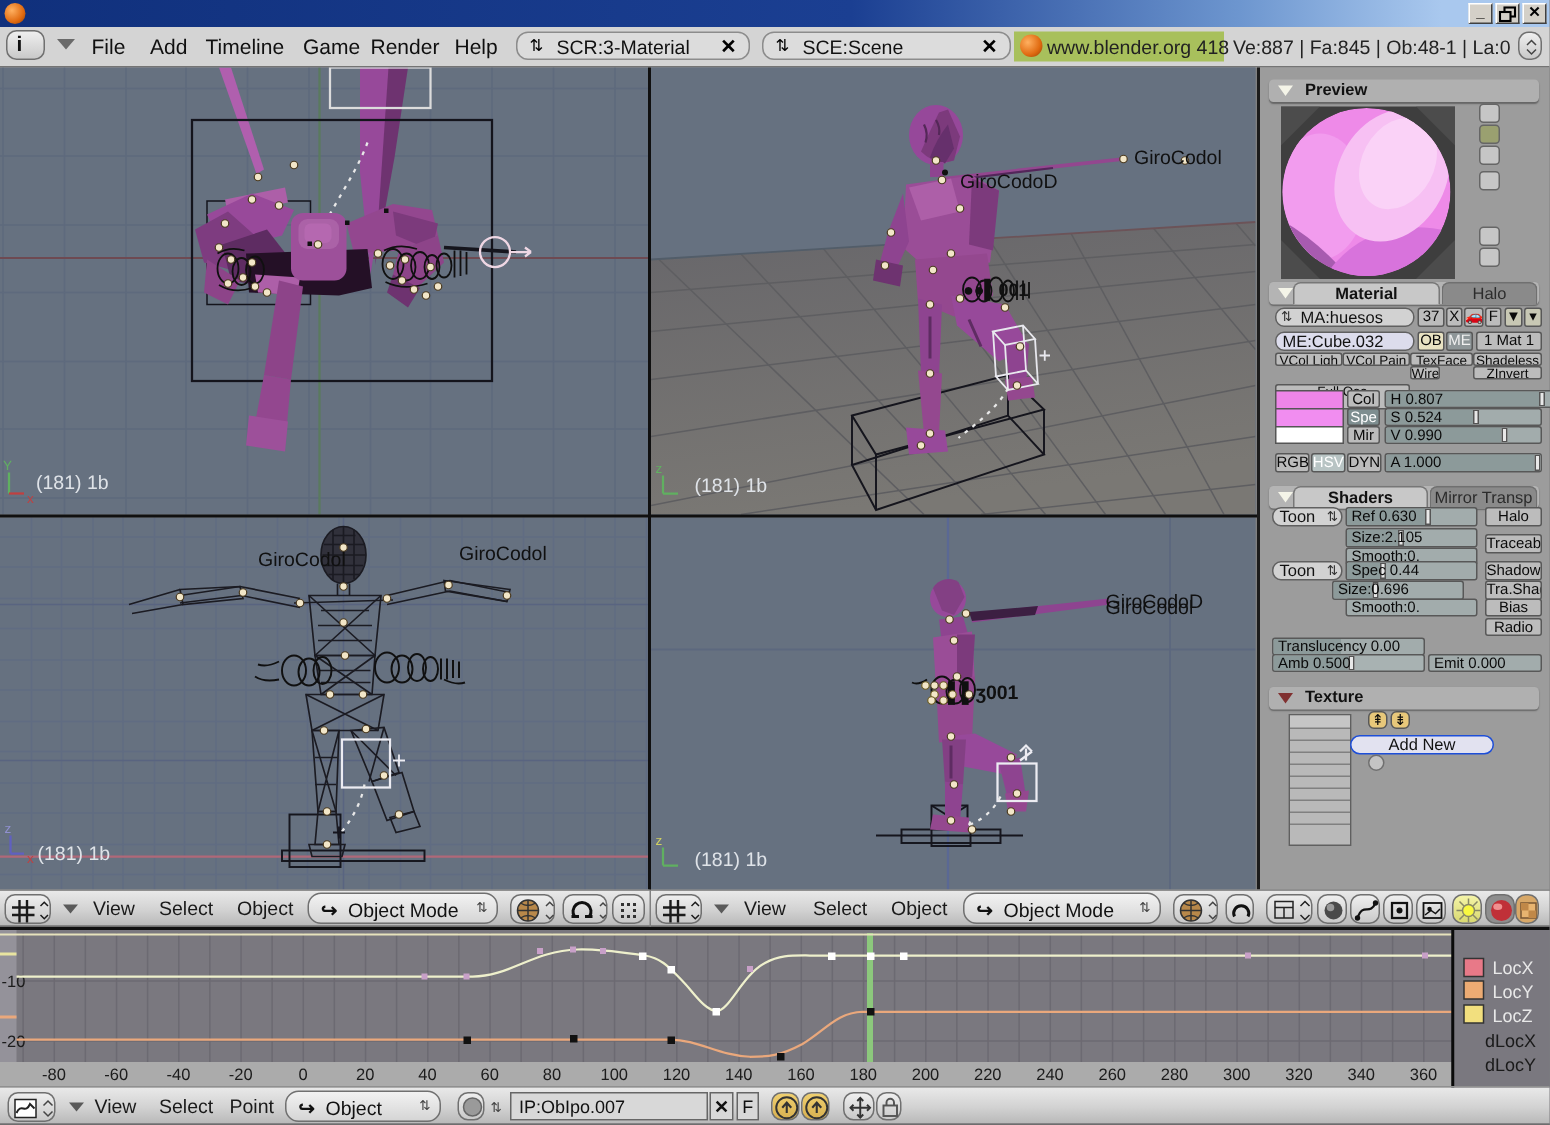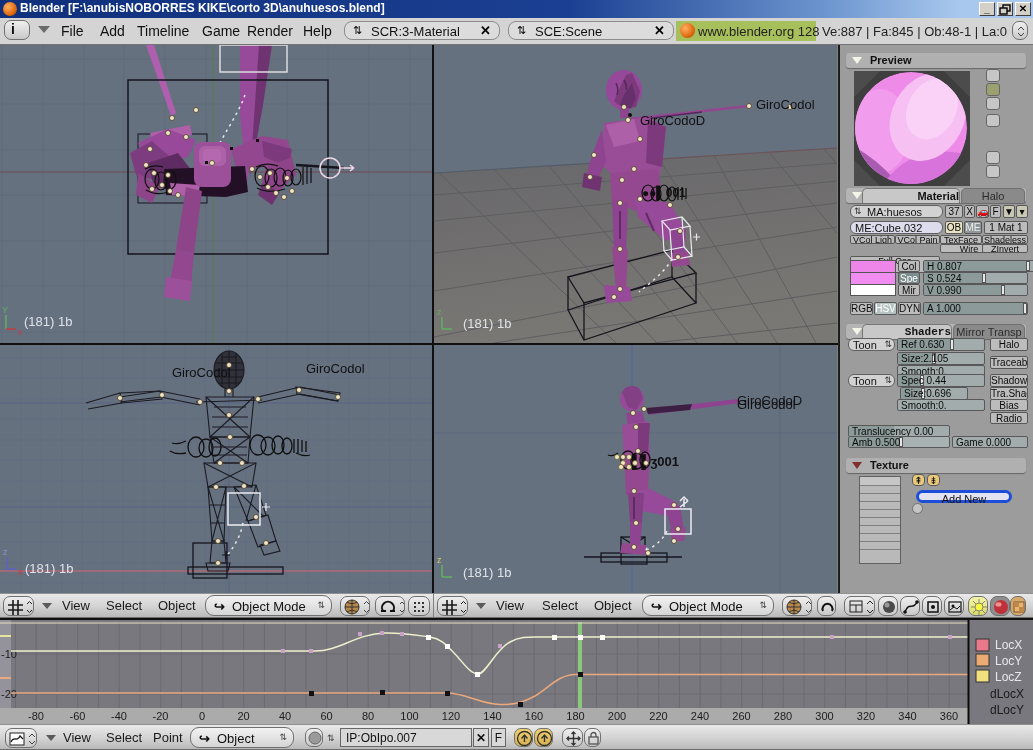--- a/index.html
+++ b/index.html
@@ -24,41 +24,40 @@
 .hdr{background:linear-gradient(180deg,#e9e9e9 0%,#d2d2d2 55%,#b9b9b9 100%);border-top:1px solid #909090;border-bottom:1px solid #6e6e6e;}
 .hdr .m{position:absolute;top:4px;font-size:13px;color:#1a1a1a;}
 .roundbtn{position:absolute;border:1px solid #707070;border-radius:7px;background:linear-gradient(180deg,#efefef,#c9c9c9);}
 .ddl{position:absolute;border:1px solid #707070;border-radius:9px;background:linear-gradient(180deg,#f2f2f2,#d5d5d5);font-size:13px;color:#111;}
 
 #rpanel{left:838px;top:45px;width:195px;height:548px;background:#9c9c9c;border-left:2px solid #1c1c1c;}
 
 .phdr{background:#b0b0b0;border-radius:3px;box-shadow:0 1px 1px rgba(0,0,0,.35);}
 .tri{width:0;height:0;border-left:5px solid transparent;border-right:5px solid transparent;border-top:7px solid #222;}
 .ptxt{font-size:11px;color:#111;font-weight:bold;}
-.tab1{background:#c8c8c8;border:1px solid #777;border-bottom:none;border-radius:5px 5px 0 0;font-size:11px;color:#111;font-weight:bold;text-align:right;line-height:14px;}
+.tab1{background:#c8c8c8;border:1px solid #777;border-bottom:none;border-radius:5px 5px 0 0;font-size:11px;color:#111;font-weight:bold;text-align:center;line-height:14px;}
 .tab2{background:#8a8a8a;border:1px solid #707070;border-bottom:none;border-radius:5px 5px 0 0;font-size:11px;color:#2c2c2c;text-align:center;line-height:14px;}
 .fld{background:#d2d2d2;border:1px solid #606060;border-radius:6px;font-size:11px;color:#111;}
 .fld .sp{position:absolute;left:3px;top:0px;font-size:9px;color:#333;}
 .fld .ft{position:absolute;left:16px;top:0px;white-space:nowrap;}
 .fld .spr{position:absolute;right:2px;top:0px;font-size:9px;color:#333;}
 .btn{background:#bcbcbc;border:1px solid #585858;border-radius:2px;font-size:10px;color:#0a0a0a;text-align:center;line-height:11px;overflow:hidden;white-space:nowrap;}
 .sbtn{background:#c6c6c6;border:1px solid #666;border-radius:3px;}
 .sld{background:#a2acac;border:1px solid #585858;border-radius:2px;overflow:hidden;}
 .sld .f{position:absolute;left:0;top:0;bottom:0;background:#8c9a9a;}
 .sld .k{position:absolute;top:0;bottom:0;width:4px;background:#e8e8e8;border:1px solid #555;}
 .sld .t{position:absolute;left:3px;top:0px;font-size:10px;color:#0a0a0a;white-space:nowrap;}
 
 #ipo{left:0;top:618px;width:1033px;height:132px;background:#7a787f;border-top:2px solid #101010;}
 </style></head>
 <body>
 <div id="root">
 
   <div id="title" class="abs">
     <div class="abs" style="left:3px;top:2px;width:14px;height:14px;border-radius:7px;background:radial-gradient(circle at 35% 35%,#ffb060,#e06a10 60%,#903c00);"></div>
-    <div class="abs txt">Blender [F:\anubisNOBORRES KIKE\corto 3D\anuhuesos.blend]</div>
     <div class="abs winbtn" style="right:38px;">_</div>
     <div class="abs winbtn" style="right:20px;">
         <svg width="14" height="12" style="position:absolute;left:0;top:0;">
           <rect x="5" y="2" width="7" height="6" fill="none" stroke="#000" stroke-width="1.4"></rect>
           <rect x="2" y="5" width="7" height="6" fill="#d4d0c8" stroke="#000" stroke-width="1.4"></rect>
         </svg>
       </div>
     <div class="abs winbtn" style="right:2px;">✕</div>
   </div>
 
@@ -77,21 +76,21 @@
         <span class="abs" style="left:26px;top:2px;font-size:13px;color:#111;">SCR:3-Material</span>
         <span class="abs" style="right:8px;top:1px;font-weight:bold;font-size:13px;">✕</span>
       </div>
     <div class="abs pill" style="left:508px;width:166px;">
         <span class="abs" style="left:8px;top:2px;font-size:11px;">⇅</span>
         <span class="abs" style="left:26px;top:2px;font-size:13px;color:#111;">SCE:Scene</span>
         <span class="abs" style="right:8px;top:1px;font-weight:bold;font-size:13px;">✕</span>
       </div>
     <div class="abs" style="left:676px;top:3px;width:140px;height:20px;background:#a8c05c;"></div>
     <div class="abs" style="left:680px;top:5px;width:15px;height:15px;border-radius:8px;background:radial-gradient(circle at 35% 35%,#ffb060,#e06a10 60%,#903c00);"></div>
-    <div class="abs" style="left:698px;top:6px;font-size:13px;color:#222;">www.blender.org 128</div>
+    <div class="abs" style="left:698px;top:6px;font-size:13px;color:#222;">www.blender.org 418</div>
     <div class="abs" style="left:822px;top:6px;font-size:13px;color:#222;">Ve:887 | Fa:845 | Ob:48-1 | La:0</div>
     <div class="abs roundbtn" style="left:1012px;top:3px;width:16px;height:19px;"><svg width="16" height="19">
           <path d="M5,8 l3,-3 3,3 M5,11 l3,3 3,-3" stroke="#444" fill="none"></path>
         </svg></div>
   </div>
 
   <div id="vpTL" class="abs vp">
    <svg width="432" height="298" style="position:absolute;left:0;top:0;">
     <rect width="432" height="298" fill="#66718a" opacity="0"></rect>
     <g stroke="#5e6a7d" stroke-width="1">
@@ -679,21 +678,21 @@
       </div>
     <div class="abs btn" style="left:105px;top:176px;width:18px;height:13px;background:#e8e2c2;">OB</div>
     <div class="abs btn" style="left:124px;top:176px;width:18px;height:13px;background:#8e9698;color:#f0f0f0;">ME</div>
     <div class="abs btn" style="left:144px;top:176px;width:44px;height:13px;">1 Mat 1</div>
 
     <div class="abs btn" style="left:10px;top:190px;width:45px;height:9px;font-size:9px;line-height:8px;">VCol Ligh</div>
     <div class="abs btn" style="left:55px;top:190px;width:45px;height:9px;font-size:9px;line-height:8px;">VCol Pain</div>
     <div class="abs btn" style="left:100px;top:190px;width:42px;height:9px;font-size:9px;line-height:8px;">TexFace</div>
     <div class="abs btn" style="left:142px;top:190px;width:46px;height:9px;font-size:9px;line-height:8px;">Shadeless</div>
     <div class="abs btn" style="left:10px;top:211px;width:90px;height:17px;font-size:9px;line-height:8px;">Full Osa</div>
-    <div class="abs btn" style="left:100px;top:199px;width:58px;height:9px;font-size:9px;line-height:8px;">Wire</div>
+    <div class="abs btn" style="left:100px;top:199px;width:20px;height:9px;font-size:9px;line-height:8px;">Wire</div>
     <div class="abs btn" style="left:142px;top:199px;width:46px;height:9px;font-size:9px;line-height:8px;">ZInvert</div>
 
     <div class="abs" style="left:10px;top:215px;width:46px;height:12px;background:#ee85e8;border:1px solid #555;border-bottom:none;"></div>
     <div class="abs" style="left:10px;top:227px;width:46px;height:12px;background:#f18df0;border:1px solid #555;border-bottom:none;"></div>
     <div class="abs" style="left:10px;top:239px;width:46px;height:12px;background:#ffffff;border:1px solid #555;"></div>
     <div class="abs btn" style="left:58px;top:215px;width:22px;height:12px;">Col</div>
     <div class="abs btn" style="left:58px;top:227px;width:22px;height:12px;background:#7e8e90;color:#fff;">Spe</div>
     <div class="abs btn" style="left:58px;top:239px;width:22px;height:12px;">Mir</div>
     <div class="abs sld" style="left:83px;top:215px;width:122px;height:12px;">
         <span class="f" style="width:85%;"></span>
@@ -715,21 +714,21 @@
     <div class="abs btn" style="left:34px;top:257px;width:23px;height:13px;background:#b8c4c4;color:#fff;">HSV</div>
     <div class="abs btn" style="left:58px;top:257px;width:23px;height:13px;">DYN</div>
     <div class="abs sld" style="left:83px;top:257px;width:105px;height:13px;">
         <span class="f" style="width:97%;"></span>
         <span class="k" style="left:96%;"></span>
         <span class="t">A 1.000</span>
       </div>
 
     <div class="abs phdr" style="left:6px;top:279px;width:180px;height:15px;background:#b4b4b4;"></div>
     <div class="abs tri" style="left:12px;top:283px;border-top-color:#f4f4e8;"></div>
-    <div class="abs tab1" style="left:22px;top:279px;width:90px;height:15px;font-family:Liberation Mono, monospace;">Shaders</div>
+    <div class="abs tab1" style="left:22px;top:279px;width:90px;height:15px;">Shaders</div>
     <div class="abs tab2" style="left:113px;top:279px;width:72px;height:15px;">Mirror Transp</div>
 
     <div class="abs fld" style="left:8px;top:293px;width:47px;height:13px;">
         <span class="ft" style="left:4px;">Toon</span>
         <span class="spr">⇅</span>
       </div>
     <div class="abs sld" style="left:57px;top:293px;width:88px;height:13px;">
         <span class="f" style="width:60%;"></span>
         <span class="k" style="left:60%;"></span>
         <span class="t">Ref  0.630</span>
@@ -747,61 +746,61 @@
     <div class="abs fld" style="left:8px;top:329px;width:47px;height:13px;">
         <span class="ft" style="left:4px;">Toon</span>
         <span class="spr">⇅</span>
       </div>
     <div class="abs sld" style="left:57px;top:329px;width:88px;height:13px;">
         <span class="f" style="width:25%;"></span>
         <span class="k" style="left:25%;"></span>
         <span class="t">Spec 0.44</span>
       </div>
     <div class="abs btn" style="left:150px;top:329px;width:38px;height:13px;">Shadow</div>
-    <div class="abs sld" style="left:60px;top:342px;width:68px;height:13px;">
+    <div class="abs sld" style="left:48px;top:342px;width:88px;height:13px;">
         <span class="f" style="width:30%;"></span>
         <span class="k" style="left:30%;"></span>
         <span class="t">Size:0.696</span>
       </div>
     <div class="abs btn" style="left:150px;top:342px;width:38px;height:13px;">Tra.Shad</div>
     <div class="abs sld" style="left:57px;top:354px;width:88px;height:12px;">
         <span class="t">Smooth:0.</span>
       </div>
     <div class="abs btn" style="left:150px;top:354px;width:38px;height:12px;">Bias</div>
     <div class="abs btn" style="left:150px;top:367px;width:38px;height:12px;">Radio</div>
     <div class="abs sld" style="left:8px;top:380px;width:102px;height:12px;">
         <span class="f" style="width:45%;"></span>
         <span class="t">Translucency 0.00</span>
       </div>
     <div class="abs sld" style="left:8px;top:391px;width:102px;height:12px;background:#a8b2b2;">
         <span class="f" style="width:50%;"></span>
         <span class="k" style="left:50%;"></span>
         <span class="t">Amb 0.500</span>
       </div>
     <div class="abs sld" style="left:112px;top:391px;width:76px;height:12px;">
-        <span class="t">Game 0.000</span>
+        <span class="t">Emit 0.000</span>
       </div>
 
     <div class="abs phdr" style="left:6px;top:413px;width:180px;height:15px;"></div>
     <div class="abs tri" style="left:12px;top:417px;border-top-color:#803030;"></div>
     <div class="abs ptxt" style="left:30px;top:414px;">Texture</div>
     <div class="abs" style="left:19px;top:431px;width:42px;height:88px;background:#b9b9b9;border:1px solid #606060;">
       <div style="border-bottom:1px solid #808080;height:9px;background:#c6c6c6;"></div>
       <div style="border-bottom:1px solid #808080;height:8px;"></div>
       <div style="border-bottom:1px solid #808080;height:8px;"></div>
       <div style="border-bottom:1px solid #808080;height:8px;"></div>
       <div style="border-bottom:1px solid #808080;height:8px;"></div>
       <div style="border-bottom:1px solid #808080;height:8px;"></div>
       <div style="border-bottom:1px solid #808080;height:8px;"></div>
       <div style="border-bottom:1px solid #808080;height:8px;"></div>
       <div style="border-bottom:1px solid #808080;height:8px;"></div>
     </div>
     <div class="abs btn" style="left:72px;top:429px;width:13px;height:12px;background:#e8c87a;border-radius:4px;">⇞</div>
     <div class="abs btn" style="left:87px;top:429px;width:13px;height:12px;background:#e8c87a;border-radius:4px;">⇟</div>
-    <div class="abs" style="left:76px;top:445px;width:96px;height:13px;background:#e2e2f0;border:3px solid #1d4ed8;border-radius:7px;text-align:center;font-size:11px;color:#111;line-height:12px;">Add New</div>
+    <div class="abs" style="left:60px;top:445px;width:96px;height:13px;background:#e2e2f0;border:1px solid #1d4ed8;border-radius:7px;text-align:center;font-size:11px;color:#111;line-height:12px;">Add New</div>
     <div class="abs" style="left:72px;top:458px;width:11px;height:11px;background:#c4c4c4;border:1px solid #707070;border-radius:6px;"></div>
   </div>
   <div id="hdrBU" class="abs hdr" style="left:838px;top:593px;width:195px;height:25px;">
     <div class="roundbtn" style="left:6px;top:2px;width:31px;height:20px;"><svg width="31" height="20">
           <g stroke="#222" stroke-width="1" fill="none">
             <rect x="5" y="4" width="12" height="11"></rect>
             <path d="M5,8 h12 M11,8 v7"></path>
             <path d="M22,7 l3,-3 3,3 M22,13 l3,3 3,-3"></path>
           </g>
         </svg></div>

